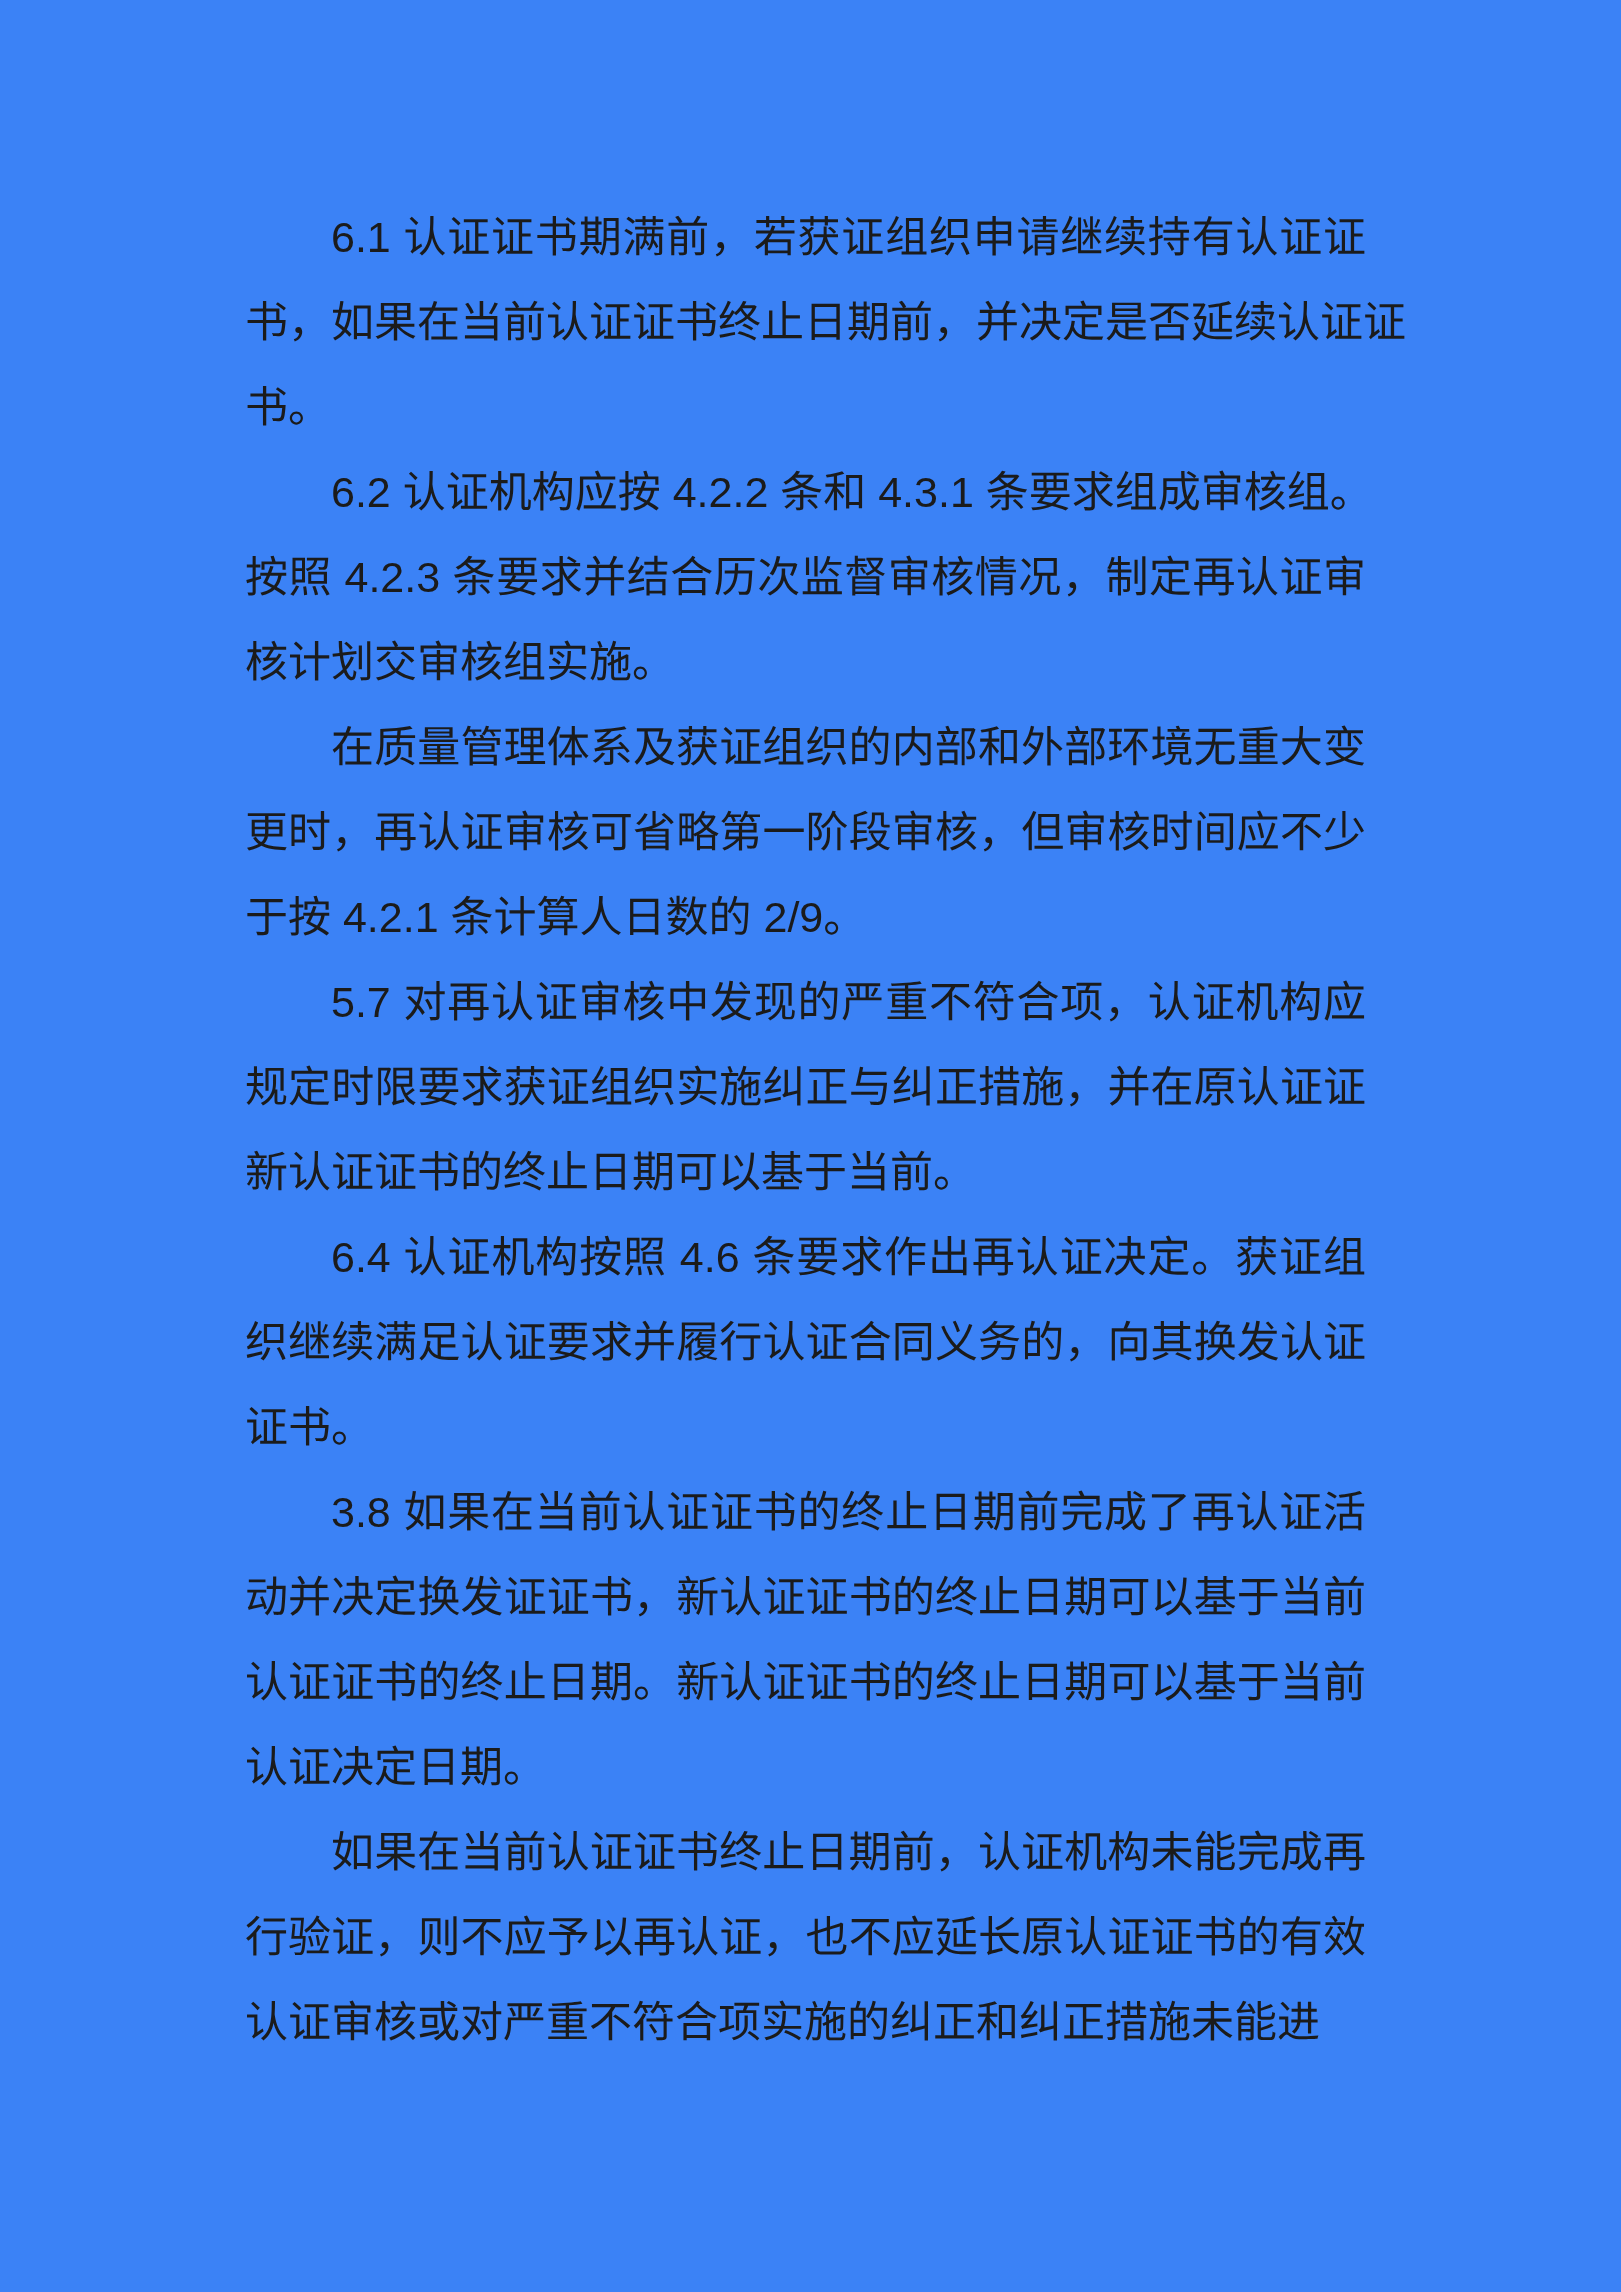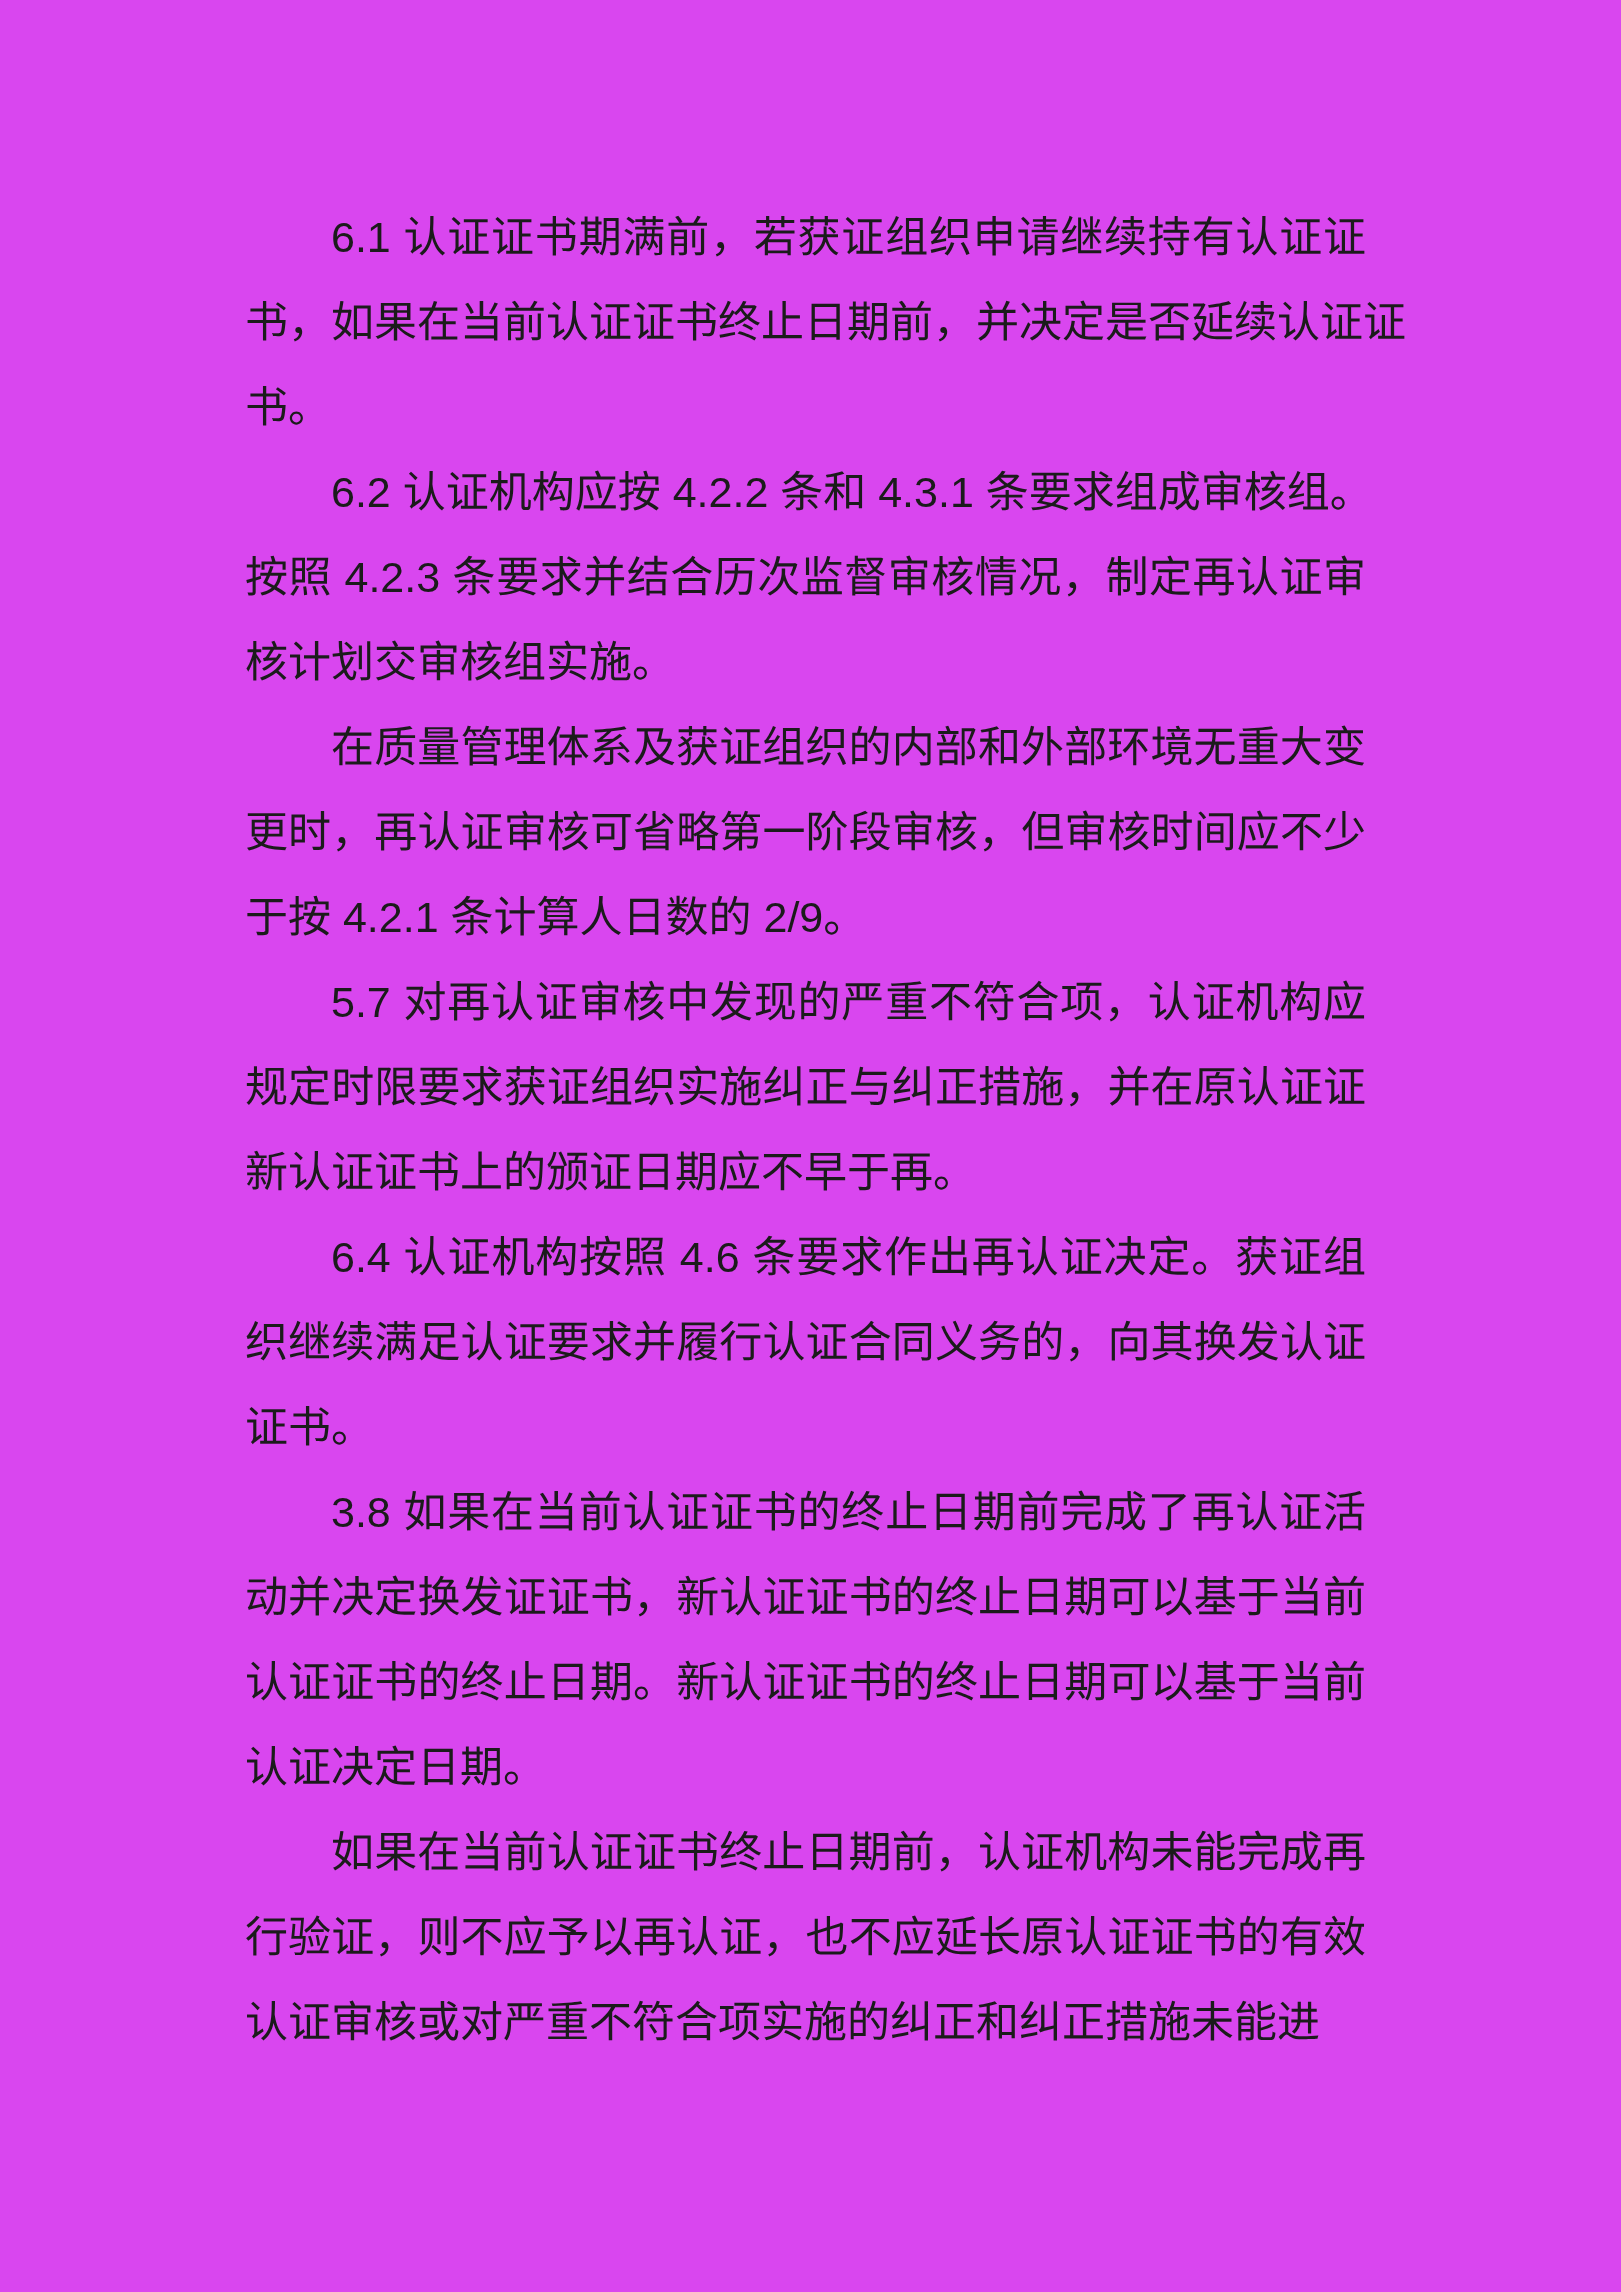--- a/index.html
+++ b/index.html
@@ -9,21 +9,21 @@
   body {
     width: 1621px;
     height: 2293px;
     background: #ffffff;
     position: relative;
     overflow: hidden;
   }
   .doc-page {
     position: absolute;
     inset: 0;
-    background: #d946ef;
+    background: #3b82f6;
   }
   .text-block {
     position: absolute;
     left: 245px;
     top: 195px;
     width: 1121px;
     color: #1b1b1b;
     font-family: "Liberation Sans", "DejaVu Sans", sans-serif;
     font-size: 43px;
     line-height: 85px;
@@ -65,21 +65,21 @@
 
     <div class="para">
       <div class="line">在质量管理体系及获证组织的内部和外部环境无重大变</div>
       <div class="line">更时，再认证审核可省略第一阶段审核，但审核时间应不少</div>
       <div class="line">于按 4.2.1 条计算人日数的 2/9。</div>
     </div>
 
     <div class="para">
       <div class="line">5.7 对再认证审核中发现的严重不符合项，认证机构应</div>
       <div class="line">规定时限要求获证组织实施纠正与纠正措施，并在原认证证</div>
-      <div class="line">新认证证书上的颁证日期应不早于再。</div>
+      <div class="line">新认证证书的终止日期可以基于当前。</div>
     </div>
 
     <div class="para">
       <div class="line">6.4 认证机构按照 4.6 条要求作出再认证决定。获证组</div>
       <div class="line">织继续满足认证要求并履行认证合同义务的，向其换发认证</div>
       <div class="line">证书。</div>
     </div>
 
     <div class="para">
       <div class="line">3.8 如果在当前认证证书的终止日期前完成了再认证活</div>

